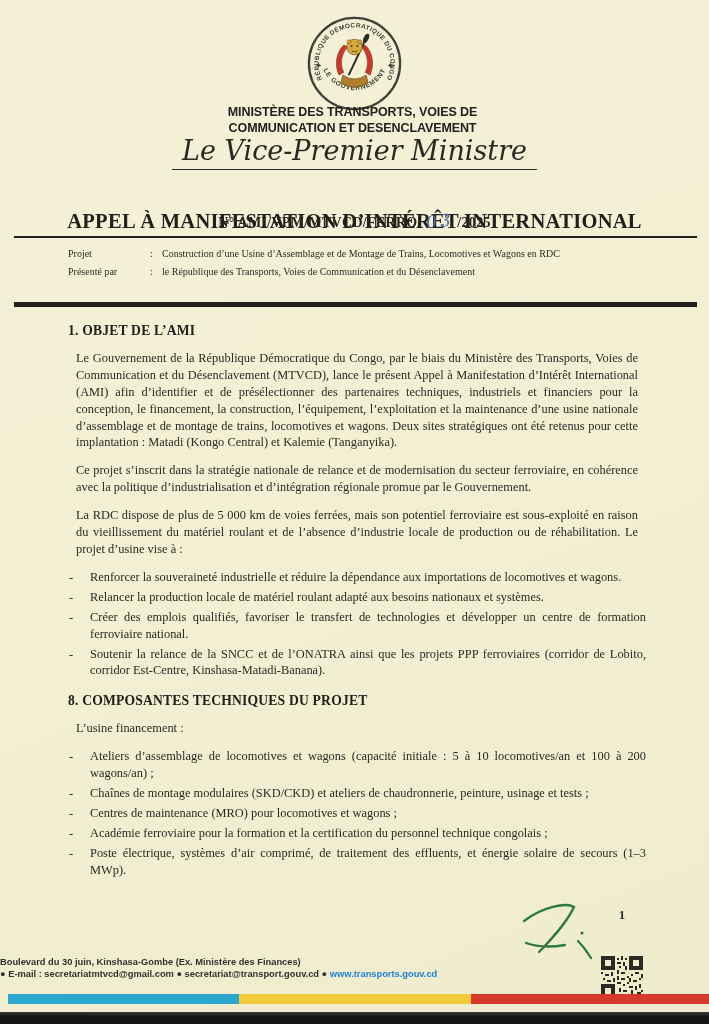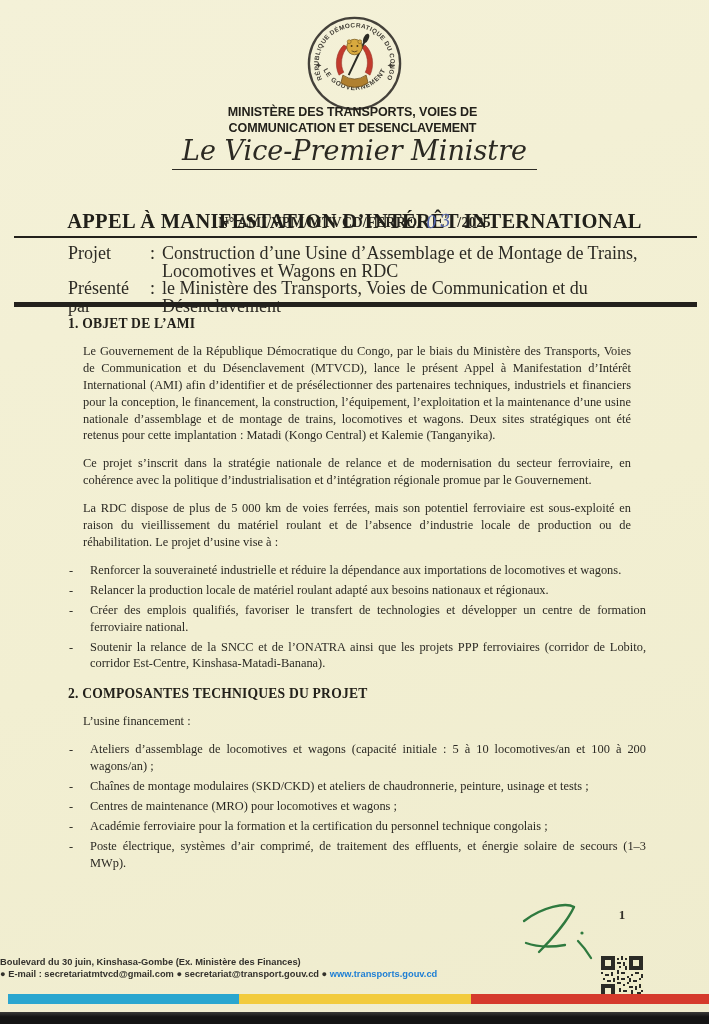--- a/index.html
+++ b/index.html
@@ -23,32 +23,32 @@
   .title{position:absolute;top:186px;left:0;right:0;text-align:center;
     font-weight:bold;font-size:20.5px;letter-spacing:0.3px;color:#21201a;margin-top:24px;}
   .ref-line{position:absolute;top:211px;left:0;right:0;text-align:center;
     font-weight:bold;font-size:14px;letter-spacing:0.3px;color:#24221c;}
   .hand-blue{display:inline-block;font-style:italic;font-weight:normal;
     font-family:"DejaVu Serif",serif;font-size:17px;color:#5465ab;
     transform:rotate(-6deg);letter-spacing:3px;padding:0 4px;}
   .rule-thin{position:absolute;top:236px;left:14px;right:12px;height:2.2px;background:#23211c;}
   .rule-thick{position:absolute;top:302px;left:14px;right:12px;height:4.5px;background:#23211c;}
   
-  .meta{position:absolute;top:245px;left:68px;right:58px;font-size:18px;line-height:17.5px;}
+  .meta{position:absolute;top:245px;left:68px;right:58px;font-size:10px;line-height:17.5px;}
   .meta-row{display:flex;}
   .meta-label{width:82px;flex:none;}
   .meta-colon{width:12px;flex:none;}
   .meta-value{flex:1;}
   
   .content{position:absolute;top:316px;left:68px;right:63px;
     font-size:12.4px;line-height:16.9px;}
   .content h2{font-size:13.6px;font-weight:bold;letter-spacing:0.2px;
     margin:14px 0 10px;color:#23211b;}
-  .content h2.first{margin-top:0;}
-  .content p{margin:0 15px 11px;text-align:justify;}
+  .content h2.first{margin-top:7px;}
+  .content p{margin:0 8px 11px;text-align:justify;}
   .content ul{margin:0 0 8px;padding:0;list-style:none;}
   .content li{display:flex;margin-bottom:3px;}
   .dash{width:21px;flex:none;padding-left:1px;}
   .btext{flex:1;text-align:justify;}
   
   .pagenum{position:absolute;left:612px;top:907px;width:20px;text-align:center;
     font-size:13px;font-weight:bold;color:#33312a;}
   .greenmark{position:absolute;left:516px;top:895px;width:84px;height:66px;}
   .footer-text{position:absolute;top:956px;left:0;right:0;
     font-family:"Liberation Sans","DejaVu Sans",sans-serif;font-weight:bold;
@@ -116,53 +116,53 @@
 
   <div class="meta">
     <div class="meta-row">
       <span class="meta-label">Projet</span>
       <span class="meta-colon">:</span>
       <span class="meta-value">Construction d’une Usine d’Assemblage et de Montage de Trains, Locomotives et Wagons en RDC</span>
     </div>
     <div class="meta-row">
       <span class="meta-label">Présenté par</span>
       <span class="meta-colon">:</span>
-      <span class="meta-value">le Ministère des Transports, Voies de Communication et du Désenclavement</span>
+      <span class="meta-value">le République des Transports, Voies de Communication et du Désenclavement</span>
     </div>
   </div>
 
   <div class="rule-thick"></div>
 
   <div class="content">
 
     <h2 class="first">1. OBJET DE L’AMI</h2>
     <p>Le Gouvernement de la République Démocratique du Congo, par le biais du Ministère des Transports, Voies de Communication et du Désenclavement (MTVCD), lance le présent Appel à Manifestation d’Intérêt International (AMI) afin d’identifier et de présélectionner des partenaires techniques, industriels et financiers pour la conception, le financement, la construction, l’équipement, l’exploitation et la maintenance d’une usine nationale d’assemblage et de montage de trains, locomotives et wagons. Deux sites stratégiques ont été retenus pour cette implantation : Matadi (Kongo Central) et Kalemie (Tanganyika).</p>
     <p>Ce projet s’inscrit dans la stratégie nationale de relance et de modernisation du secteur ferroviaire, en cohérence avec la politique d’industrialisation et d’intégration régionale promue par le Gouvernement.</p>
 
     <p>La RDC dispose de plus de 5 000 km de voies ferrées, mais son potentiel ferroviaire est sous-exploité en raison du vieillissement du matériel roulant et de l’absence d’industrie locale de production ou de réhabilitation. Le projet d’usine vise à :</p>
     <ul>
       <li>
         <span class="dash">-</span>
         <span class="btext">Renforcer la souveraineté industrielle et réduire la dépendance aux importations de locomotives et wagons.</span>
       </li>
       <li>
         <span class="dash">-</span>
-        <span class="btext">Relancer la production locale de matériel roulant adapté aux besoins nationaux et régionaux.</span>
+        <span class="btext">Relancer la production locale de matériel roulant adapté aux besoins nationaux et systèmes.</span>
       </li>
       <li>
         <span class="dash">-</span>
         <span class="btext">Créer des emplois qualifiés, favoriser le transfert de technologies et développer un centre de formation ferroviaire national.</span>
       </li>
       <li>
         <span class="dash">-</span>
         <span class="btext">Soutenir la relance de la SNCC et de l’ONATRA ainsi que les projets PPP ferroviaires (corridor de Lobito, corridor Est-Centre, Kinshasa-Matadi-Banana).</span>
       </li>
     </ul>
 
-    <h2>2. COMPOSANTES TECHNIQUES DU PROJET</h2>
+    <h2>8. COMPOSANTES TECHNIQUES DU PROJET</h2>
     <p>L’usine financement :</p>
     <ul>
       <li>
         <span class="dash">-</span>
         <span class="btext">Ateliers d’assemblage de locomotives et wagons (capacité initiale : 5 à 10 locomotives/an et 100 à 200 wagons/an) ;</span>
       </li>
       <li>
         <span class="dash">-</span>
         <span class="btext">Chaînes de montage modulaires (SKD/CKD) et ateliers de chaudronnerie, peinture, usinage et tests ;</span>
       </li>

